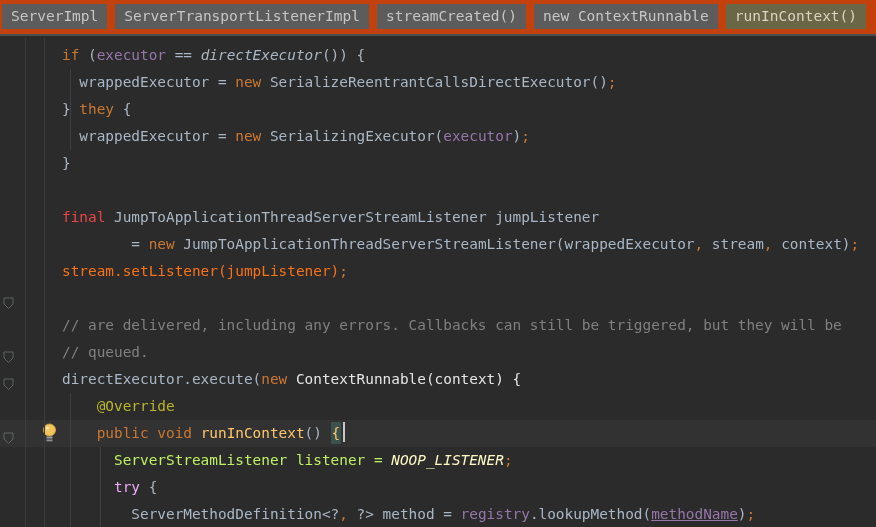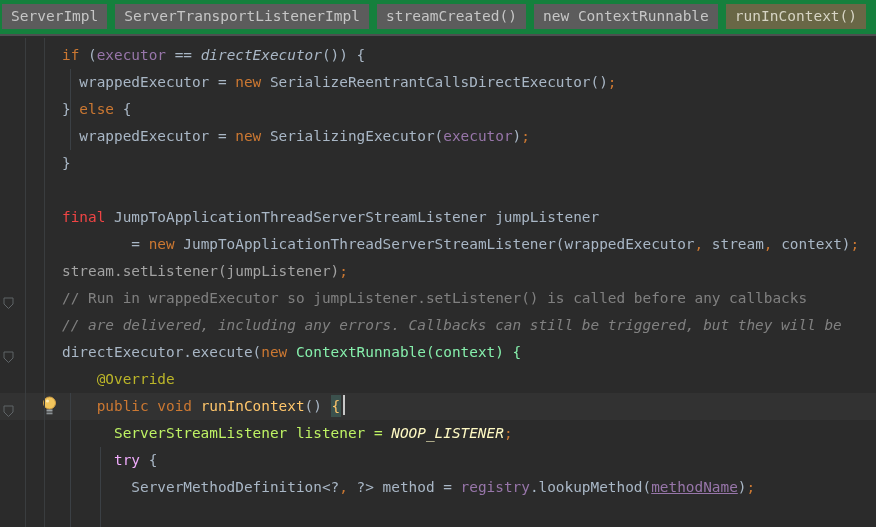--- a/index.html
+++ b/index.html
@@ -1,21 +1,21 @@
 <!DOCTYPE html>
 <html><head>
 <meta charset="utf-8">
 <style>
   html,body{margin:0;padding:0;background:#2b2b2b;}
   #app{position:relative;width:876px;height:527px;overflow:hidden;
        font-family:"DejaVu Sans Mono",monospace;}
 
   
   #crumb-bar{position:absolute;left:0;top:0;width:876px;height:36px;
-             background:#15803d;border-bottom:2px solid #4c4e50;box-sizing:border-box;}
+             background:#c2410c;border-bottom:2px solid #4c4e50;box-sizing:border-box;}
   .chip{display:inline-block;height:25px;line-height:25px;margin-top:4px;margin-left:8px;
         padding:0 9px;background:#5c5c5c;color:#c6c6c6;font-size:14.5px;
         font-family:"DejaVu Sans Mono",monospace;cursor:pointer;}
   .chip:first-child{margin-left:2px;}
   .chip.active{background:#696746;color:#d6d4c4;}
 
   
   #editor{position:absolute;left:0;top:38px;width:876px;height:489px;
           background:#2b2b2b;overflow:hidden;}
   .gutter-vline{position:absolute;top:0;width:1px;height:489px;background:#3a3d3f;}
@@ -46,34 +46,37 @@
 
 <div id="app">
 
   <div id="crumb-bar"><span class="chip">ServerImpl</span><span class="chip">ServerTransportListenerImpl</span><span class="chip">streamCreated()</span><span class="chip">new ContextRunnable</span><span class="chip active">runInContext()</span></div>
 
   <div id="editor">
     <div id="code-lines">
         <div class="code-line"></div>
         <div class="code-line"><span class="tk" style="color: rgb(204, 120, 50);">if </span><span class="tk" style="color: rgb(169, 183, 198);">(</span><span class="tk" style="color: rgb(152, 118, 170);">executor</span><span class="tk" style="color: rgb(169, 183, 198);"> == </span><span class="tk i" style="color: rgb(169, 183, 198);">directExecutor</span><span class="tk" style="color: rgb(169, 183, 198);">()) {</span></div>
         <div class="code-line"><span class="tk" style="color: rgb(169, 183, 198);">  wrappedExecutor = </span><span class="tk" style="color: rgb(204, 120, 50);">new</span><span class="tk" style="color: rgb(169, 183, 198); text-align: center;"> SerializeReentrantCallsDirectExecutor()</span><span class="tk" style="color: rgb(204, 120, 50);">;</span></div>
-        <div class="code-line"><span class="tk" style="color: rgb(169, 183, 198);">} </span><span class="tk" style="color: rgb(204, 120, 50);">else</span><span class="tk" style="color: rgb(169, 183, 198);"> {</span></div>
+        <div class="code-line"><span class="tk" style="color: rgb(169, 183, 198);">} </span><span class="tk" style="color: rgb(204, 120, 50);">they</span><span class="tk" style="color: rgb(169, 183, 198);"> {</span></div>
         <div class="code-line"><span class="tk" style="color: rgb(169, 183, 198);">  wrappedExecutor = </span><span class="tk" style="color: rgb(204, 120, 50);">new</span><span class="tk" style="color: rgb(169, 183, 198);"> SerializingExecutor(</span><span class="tk" style="color: rgb(152, 118, 170);">executor</span><span class="tk" style="color: rgb(169, 183, 198);">)</span><span class="tk" style="color: rgb(204, 120, 50);">;</span></div>
         <div class="code-line"><span class="tk" style="color: rgb(169, 183, 198);">}</span></div>
         <div class="code-line"></div>
         <div class="code-line"><span class="tk" style="color: #ef4444;">final</span><span class="tk" style="color: rgb(169, 183, 198);"> JumpToApplicationThreadServerStreamListener jumpListener</span></div>
         <div class="code-line"><span class="tk" style="color: rgb(169, 183, 198);">        = </span><span class="tk" style="color: rgb(204, 120, 50);">new</span><span class="tk" style="color: rgb(169, 183, 198);"> JumpToApplicationThreadServerStreamListener(wrappedExecutor</span><span class="tk" style="color: rgb(204, 120, 50);">,</span><span class="tk" style="color: rgb(169, 183, 198);"> stream</span><span class="tk" style="color: rgb(204, 120, 50);">,</span><span class="tk" style="color: rgb(169, 183, 198);"> context)</span><span class="tk" style="color: rgb(204, 120, 50);">;</span></div>
-        <div class="code-line"><span class="tk" style="color: #a3a3a3;">stream.setListener(jumpListener)</span><span class="tk" style="color: rgb(204, 120, 50);">;</span></div>
+        <div class="code-line"><span class="tk" style="color: #f97316;">stream.setListener(jumpListener)</span><span class="tk" style="color: rgb(204, 120, 50);">;</span></div>
         <div class="code-line"><span class="fold-icon"><svg width="11" height="13" viewBox="0 0 11 13">
               <path d="M1 1 h9 v6 l-4.5 4.5 L1 7 z" fill="none" stroke="#5f6467" stroke-width="1"></path>
-            </svg></span><span class="tk" style="color: rgb(128, 128, 128);">// Run in wrappedExecutor so jumpListener.setListener() is called before any callbacks</span></div>
-        <div class="code-line"><span class="tk" style="color: rgb(128, 128, 128); font-style: italic;">// are delivered, including any errors. Callbacks can still be triggered, but they will be</span></div>
+            </svg></span></div>
+        <div class="code-line"><span class="tk" style="color: rgb(128, 128, 128);">// are delivered, including any errors. Callbacks can still be triggered, but they will be</span></div>
         <div class="code-line"><span class="fold-icon"><svg width="11" height="13" viewBox="0 0 11 13">
               <path d="M1 1 h9 v6 l-4.5 4.5 L1 7 z" fill="none" stroke="#5f6467" stroke-width="1"></path>
-            </svg></span><span class="tk" style="color: rgb(169, 183, 198);">directExecutor.execute(</span><span class="tk" style="color: rgb(204, 120, 50);">new</span><span class="tk" style="color: #86efac;"> ContextRunnable(context) {</span></div>
+            </svg></span><span class="tk" style="color: rgb(128, 128, 128);">// queued.</span></div>
+        <div class="code-line"><span class="fold-icon"><svg width="11" height="13" viewBox="0 0 11 13">
+              <path d="M1 1 h9 v6 l-4.5 4.5 L1 7 z" fill="none" stroke="#5f6467" stroke-width="1"></path>
+            </svg></span><span class="tk" style="color: rgb(169, 183, 198);">directExecutor.execute(</span><span class="tk" style="color: rgb(204, 120, 50);">new</span><span class="tk" style="color: #e5e5e5;"> ContextRunnable(context) {</span></div>
         <div class="code-line"><span class="tk" style="color: rgb(169, 183, 198);">    </span><span class="tk" style="color: rgb(187, 181, 41);">@Override</span></div>
         <div class="code-line caret-row"><span class="fold-icon"><svg width="11" height="13" viewBox="0 0 11 13">
               <path d="M1 1 h9 v6 l-4.5 4.5 L1 7 z" fill="none" stroke="#5f6467" stroke-width="1"></path>
             </svg></span><span class="bulb-icon"><svg width="15" height="21" viewBox="0 0 15 21">
               <circle cx="7.5" cy="7" r="6" fill="#f2c55c" stroke="#cf9e45" stroke-width="1"></circle>
               <circle cx="5.5" cy="5" r="1.6" fill="#fbe9b8"></circle>
               <rect x="4.5" y="13.5" width="6" height="2" fill="#9aa0a3"></rect>
               <rect x="4.5" y="16.5" width="6" height="1.8" fill="#8b9194"></rect>
             </svg></span><span class="tk" style="color: rgb(169, 183, 198);">    </span><span class="tk" style="color: rgb(204, 120, 50);">public</span><span class="tk" style="color: rgb(169, 183, 198);"> </span><span class="tk" style="color: rgb(204, 120, 50);">void</span><span class="tk" style="color: rgb(169, 183, 198);"> </span><span class="tk" style="color: rgb(255, 198, 107);">runInContext</span><span class="tk" style="color: rgb(169, 183, 198);">() </span><span class="tk hl" style="color: rgb(255, 198, 107); background: rgb(59, 81, 77);">{</span><span class="caret-bar" style="background: rgb(200, 200, 200);"></span></div>
         <div class="code-line"><span class="tk" style="color: #bef264;">      ServerStreamListener listener = </span><span class="tk i" style="color: #fef9c3;">NOOP_LISTENER</span><span class="tk" style="color: rgb(204, 120, 50);">;</span></div>

